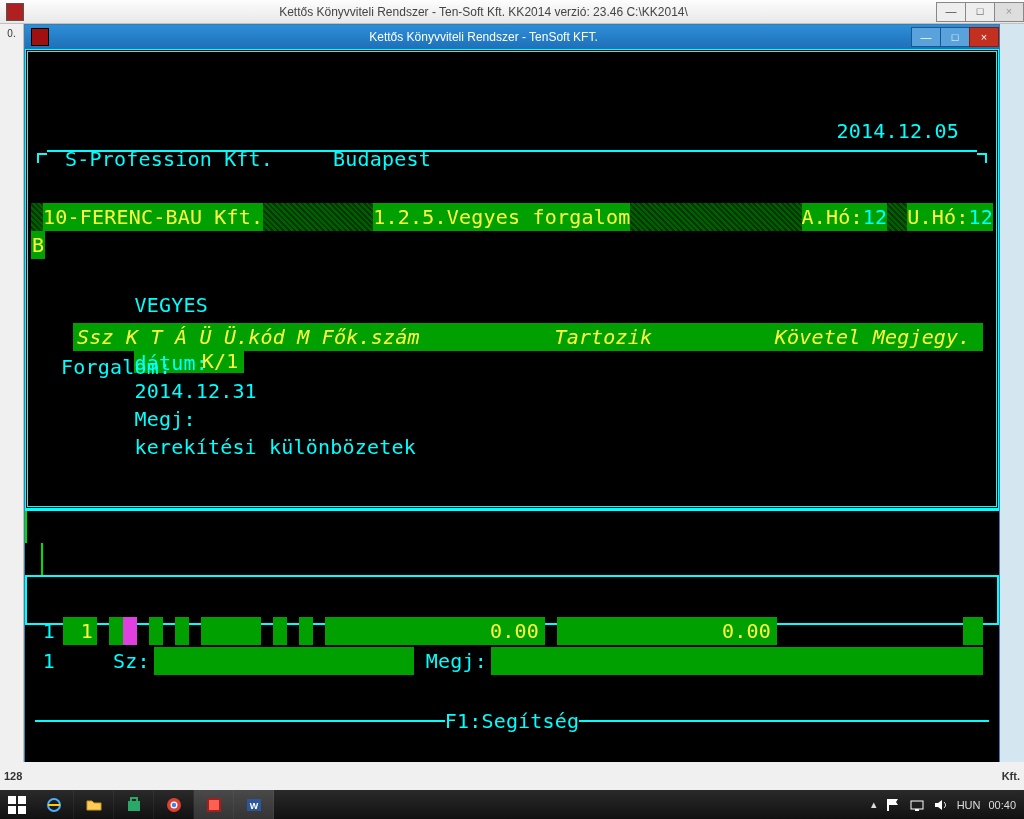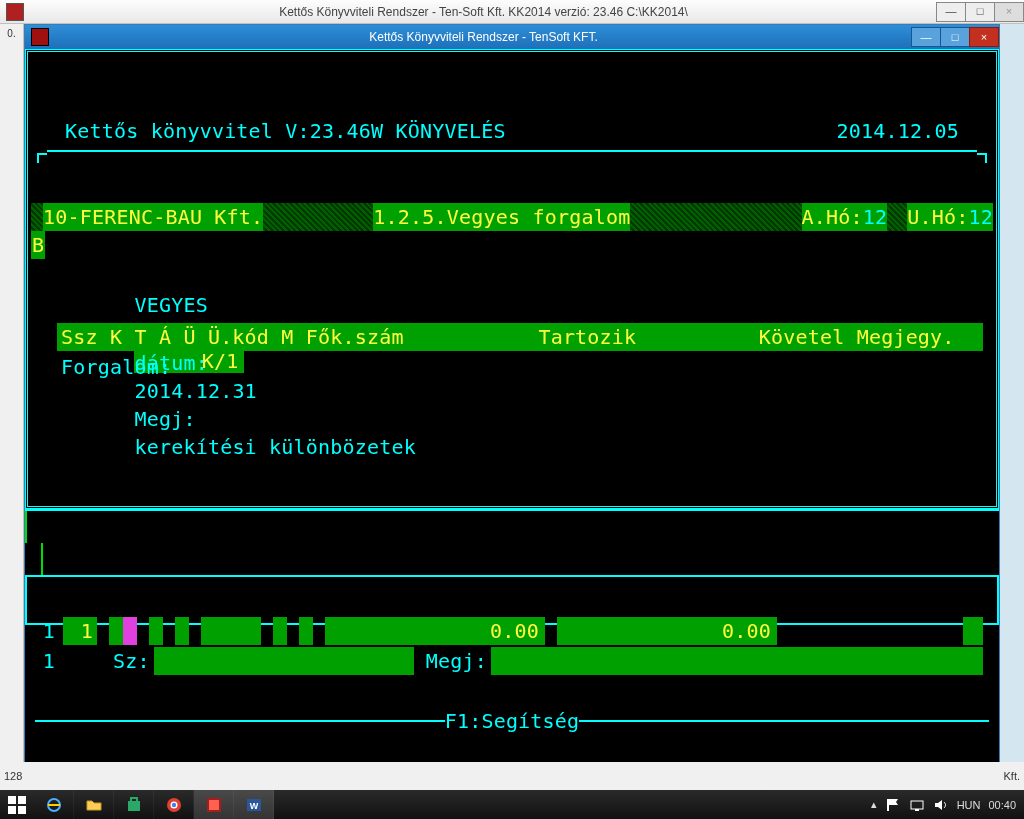--- a/index.html
+++ b/index.html
@@ -32,21 +32,21 @@
 
   .cyan { color: #00ffff; }
   .green-bg { background: #00a000; color: #ffff40; }
   .green-bg.cyan-fg { color: #00ffff; }
   .yellow { color: #ffff40; }
   .magenta { background: #e040e0; }
   .blink { animation: blink 1s steps(1) infinite; }
   @keyframes blink { 50% { opacity: 0.3; } }
 
   
-  .bottom-os-strip { position: absolute; left: 0; right: 0; height: 28px; background: #f0f0f0; font-size: 11px; color: #333; display:flex; align-items:center; justify-content:space-between; padding: 0 4px; }
+  .bottom-os-strip { position: absolute; left: 0; right: 0; height: 28px; background: #f0f0f0; font-size: 11px; color: #333; display:flex; align-items:center; justify-content:space-between; padding: 0 4px; font-weight: bold; }
 
   
   .taskbar { position: absolute; left: 0; bottom: 0; width: 1024px; height: 29px; background: linear-gradient(#2a2a2a, #111); display: flex; align-items: center; color: #ddd; font-size: 11px; }
   .taskbar .start { width: 34px; height: 29px; display:flex; align-items:center; justify-content:center; }
   .taskbar .start svg { width: 18px; height: 18px; }
   .taskbar .tbtn { width: 40px; height: 29px; display:flex; align-items:center; justify-content:center; border-right: 1px solid rgba(255,255,255,0.05); }
   .taskbar .tbtn.active { background: rgba(255,255,255,0.15); }
   .taskbar .spacer { flex: 1; }
   .taskbar .tray { display:flex; align-items:center; gap: 8px; padding: 0 8px; }
   .ico { width:16px; height:16px; display:inline-block; }
@@ -89,23 +89,27 @@
 
     <div class="row abs" style="top:40px; padding:0 12px;">
       <span class="cyan" style="display:flex; align-items:center;">
         <span style="display:inline-block;width:10px;border-top:2px solid #00ffff;border-left:2px solid #00ffff;height:10px;margin-top:8px;"></span>
         <span style="flex:1;border-top:2px solid #00ffff;height:0;margin-top:-6px;"></span>
         <span style="display:inline-block;width:10px;border-top:2px solid #00ffff;border-right:2px solid #00ffff;height:10px;margin-top:8px;"></span>
       </span>
     </div>
 
     <div class="row abs cyan" style="top:68px; padding:0 40px; display:flex;">
-      <span>Kettős könyvvitel V:23.46W KÖNYVELÉS</span>
       <span style="flex:1"></span>
       <span>2014.12.05</span>
+    </div>
+    <div class="row abs cyan" style="top:96px; padding:0 40px; display:flex;">
+      <span>S-Profession Kft.</span>
+      <span style="width:60px"></span>
+      <span>Budapest</span>
     </div>
 
 
     <div class="row abs" style="top:154px; left:6px; right:6px; display:flex;">
       <span class="hatched fill" style="width:12px;"></span>
       <span class="green-bg">10-FERENC-BAU Kft.</span>
       <span class="hatched fill" style="width:110px;"></span>
       <span class="green-bg">1.2.5.Vegyes forgalom</span>
       <span class="hatched fill" style="flex:1;"></span>
       <span class="green-bg">A.Hó:</span>
@@ -124,21 +128,21 @@
       <span>bizonylatszám:</span><span> </span>
       <span class="green-bg" style="padding:0 6px;"><span>     </span><span>K/1</span></span>
     </div>
     <div class="row abs cyan" style="top:244px; left:36px;">
       <span>         </span>
       <span>dátum:</span><span> </span>
       <span>2014.12.31</span><span> </span>
       <span>Megj:</span><span> </span>
       <span>kerekítési különbözetek</span>
     </div>
-    <div class="row abs green-bg" style="top:274px; left:32px; right:16px; padding-left:4px;">Ssz K T Á Ü Ü.kód M Fők.szám           Tartozik          Követel Megjegy.</div>
+    <div class="row abs green-bg" style="top:274px; left:48px; right:16px; padding-left:4px;font-style:italic;">Ssz K T Á Ü Ü.kód M Fők.szám           Tartozik          Követel Megjegy.</div>
     <div class="row abs cyan" style="top:304px; left:36px;">Forgalom:</div>
 
     <div class="abs" style="top:345px; left:32px; right:16px; border-top:2px solid #00ffff;"></div>
 
     <div class="row abs" style="top:568px; left:10px; right:16px; display:flex;">
       <span class="cyan" style="width:20px; text-align:right;">1</span>
       <span style="width:8px;"></span>
       <span class="green-bg fill" style="width:34px; text-align:right; padding-right:4px;">1</span>
       <span class="fill" style="width:12px;"></span>
       <span class="green-bg fill" style="width:14px;"></span>

